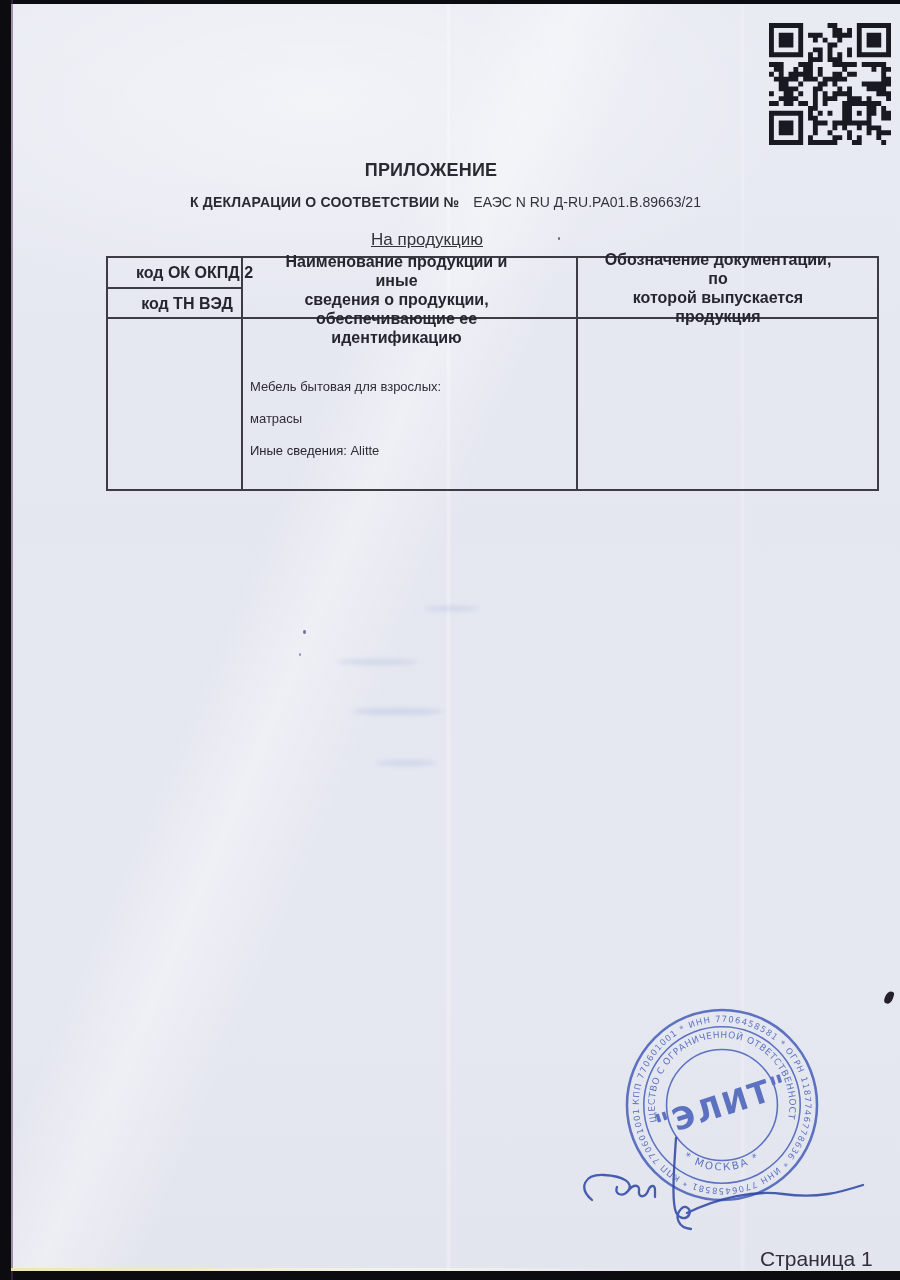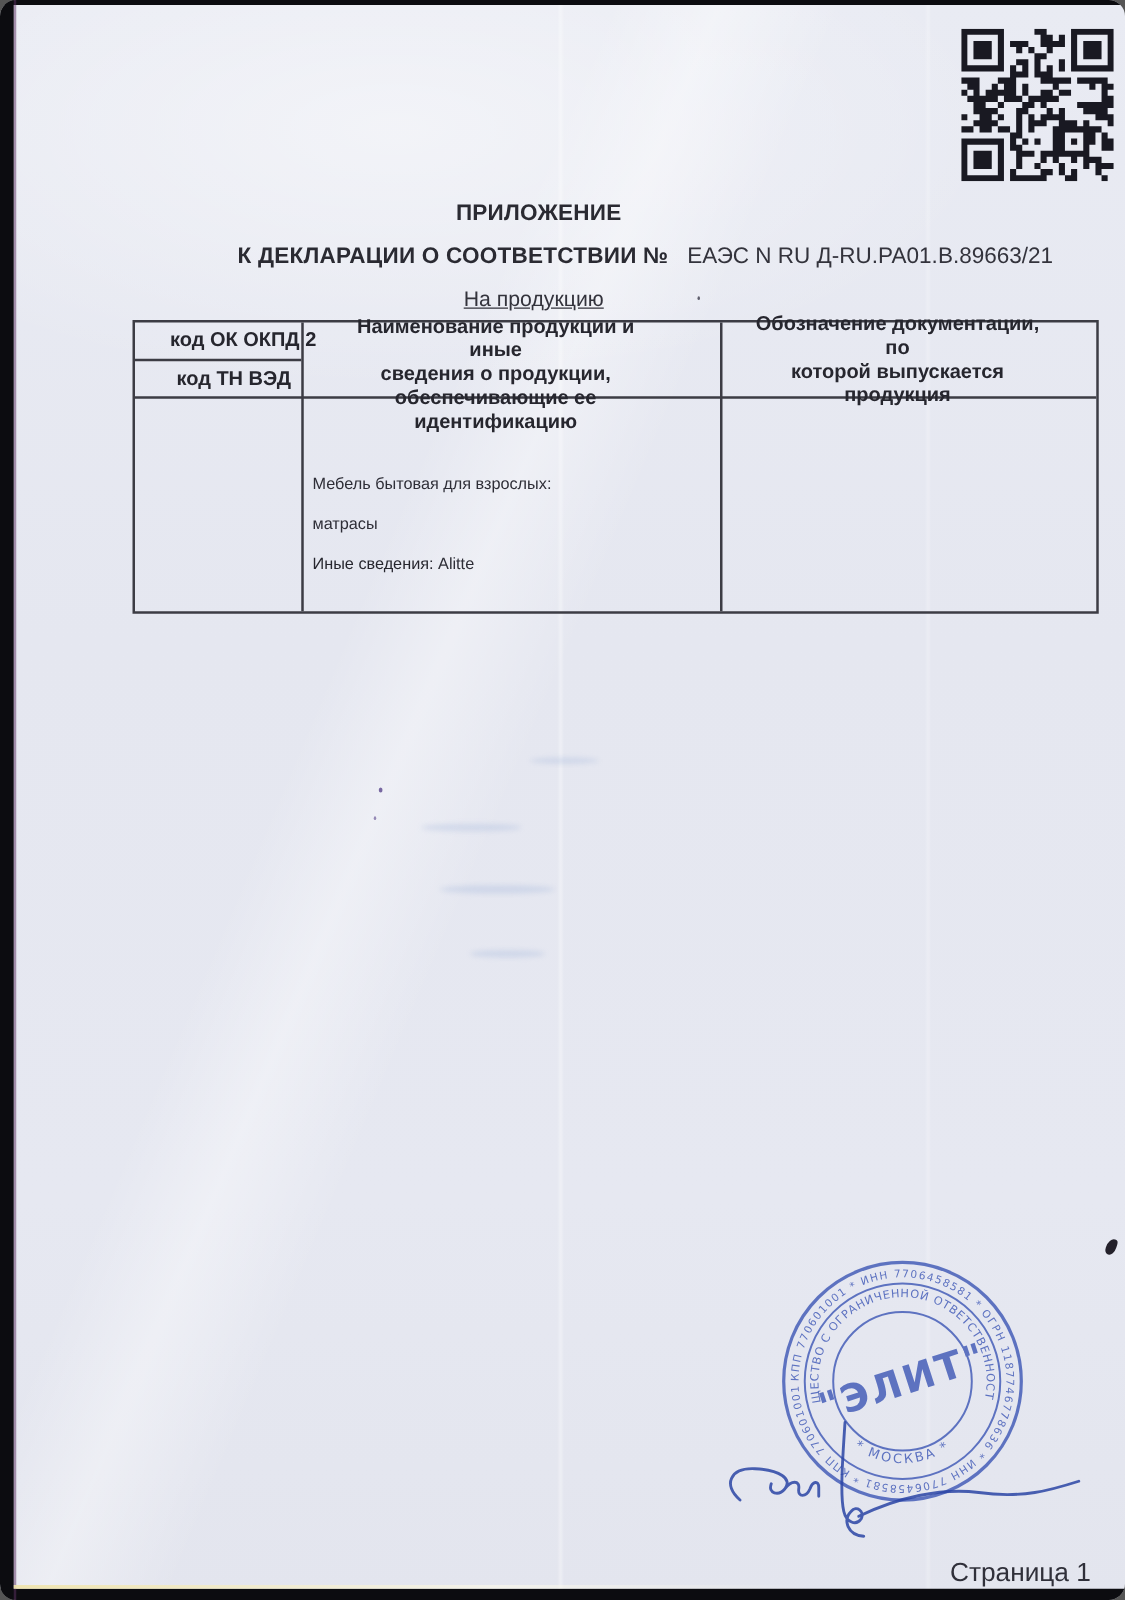--- a/index.html
+++ b/index.html
@@ -6,35 +6,34 @@
   #page{
     position:relative;
     width:900px;height:1280px;
     overflow:hidden;
     font-family:"Liberation Sans", sans-serif;
     color:#2c2c34;
     background:
       radial-gradient(ellipse 700px 300px at 35% 8%, rgba(255,255,255,0.45), rgba(255,255,255,0) 70%),
       linear-gradient(113deg, rgba(255,255,255,0) 34%, rgba(255,255,255,0.35) 40%, rgba(255,255,255,0) 47%),
       linear-gradient(180deg, #e9ebf3 0%, #e5e7f0 40%, #e6e8f1 75%, #e3e5ee 100%);
-    border-radius: 13px;
   }
   .streak{position:absolute;top:0;bottom:0;width:3px;background:rgba(255,255,255,0.35);filter:blur(1px);}
   
   .edge{position:absolute;background:#0c0c10;z-index:50;}
   .edge-top{left:0;top:0;width:100%;height:4px;}
   .edge-left{left:0;top:0;width:11px;height:100%;}
   .edge-bottom{left:0;top:1271px;width:100%;height:9px;}
   .edge-purple{position:absolute;left:11px;top:0;width:2px;height:100%;background:rgba(92,47,98,0.5);z-index:51;}
   .edge-warm{position:absolute;left:11px;top:1268px;width:640px;height:3px;z-index:51;
     background:linear-gradient(90deg, rgba(240,228,170,0.9), rgba(250,248,235,0.7) 60%, rgba(250,248,235,0));}
   
   .doc-title{position:absolute;left:281px;top:160px;width:300px;text-align:center;
     font-weight:bold;font-size:18px;letter-spacing:0.2px;color:#2a2a32;}
-  .decl-line{position:absolute;left:190px;top:194px;white-space:nowrap;font-size:18px;}
+  .decl-line{position:absolute;left:190px;top:194px;white-space:nowrap;font-size:14px;}
   .decl-label{font-weight:bold;letter-spacing:0.2px;color:#2a2a32;}
   .decl-number{margin-left:10px;color:#33333c;}
   .subtitle{position:absolute;left:277px;top:230px;width:300px;text-align:center;font-size:17px;color:#33333c;text-decoration:underline;}
   
   .tbl{position:absolute;left:106px;top:256px;width:769px;height:231px;border:2px solid #3c3c44;}
   .tbl .vline{position:absolute;top:0;bottom:0;width:2px;background:#3c3c44;}
   .tbl .v1{left:133px;} .tbl .v2{left:468px;}
   .tbl .h-header{position:absolute;left:0;right:0;top:59px;height:2px;background:#3c3c44;}
   .tbl .h-col1{position:absolute;left:0;width:133px;top:29px;height:2px;background:#3c3c44;}
   .cell{position:absolute;display:flex;align-items:center;justify-content:center;text-align:center;}

